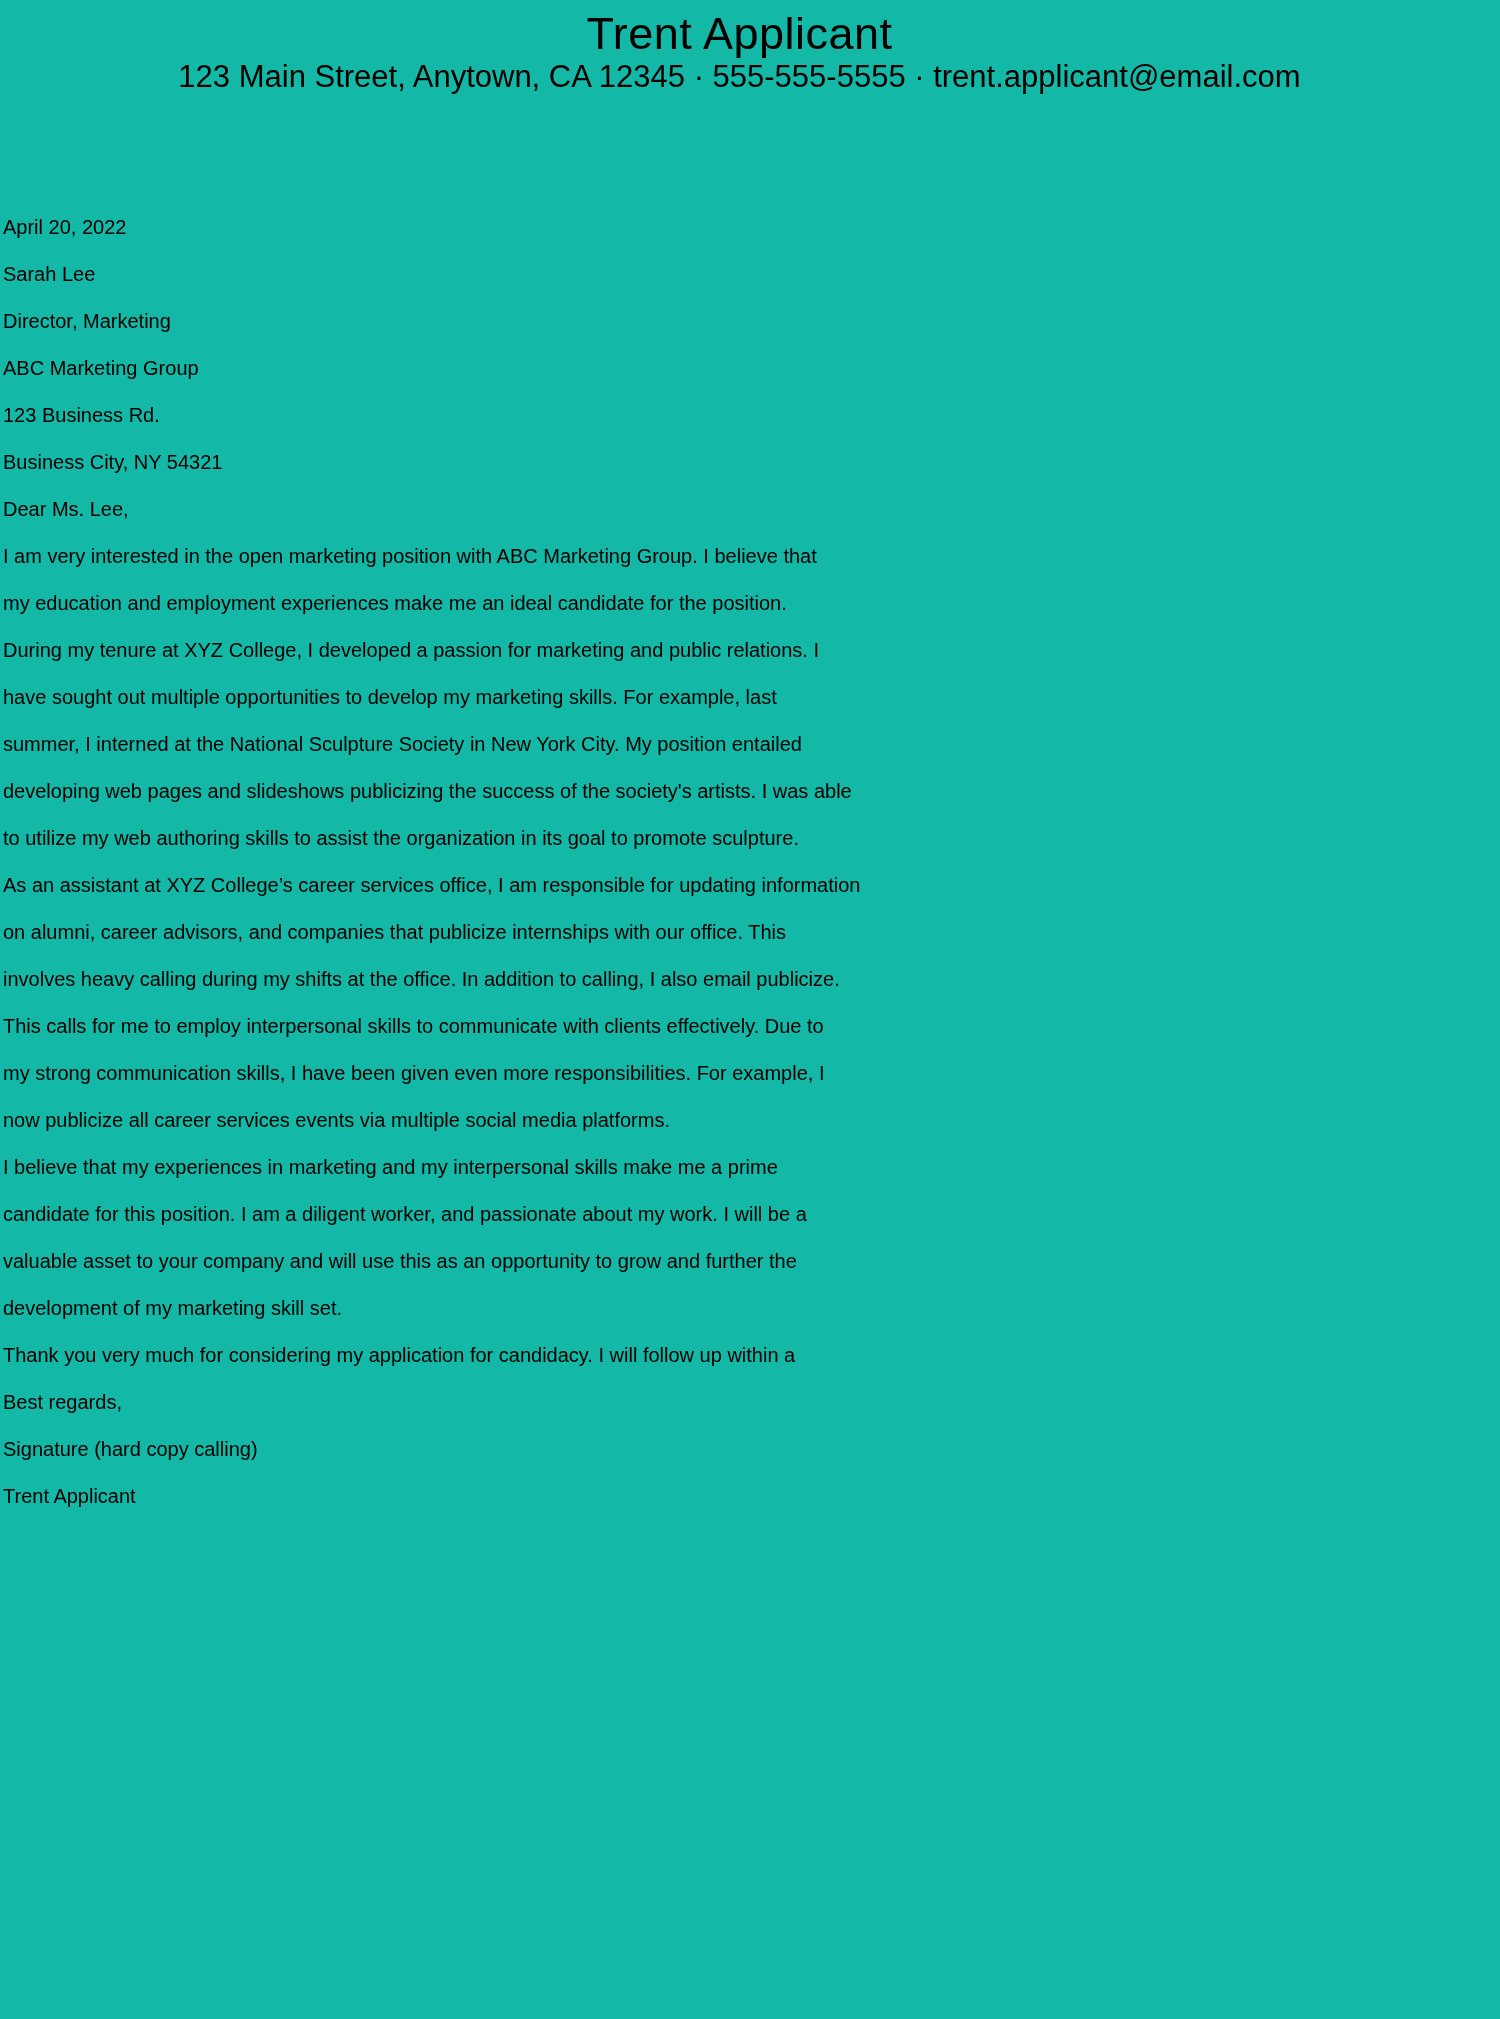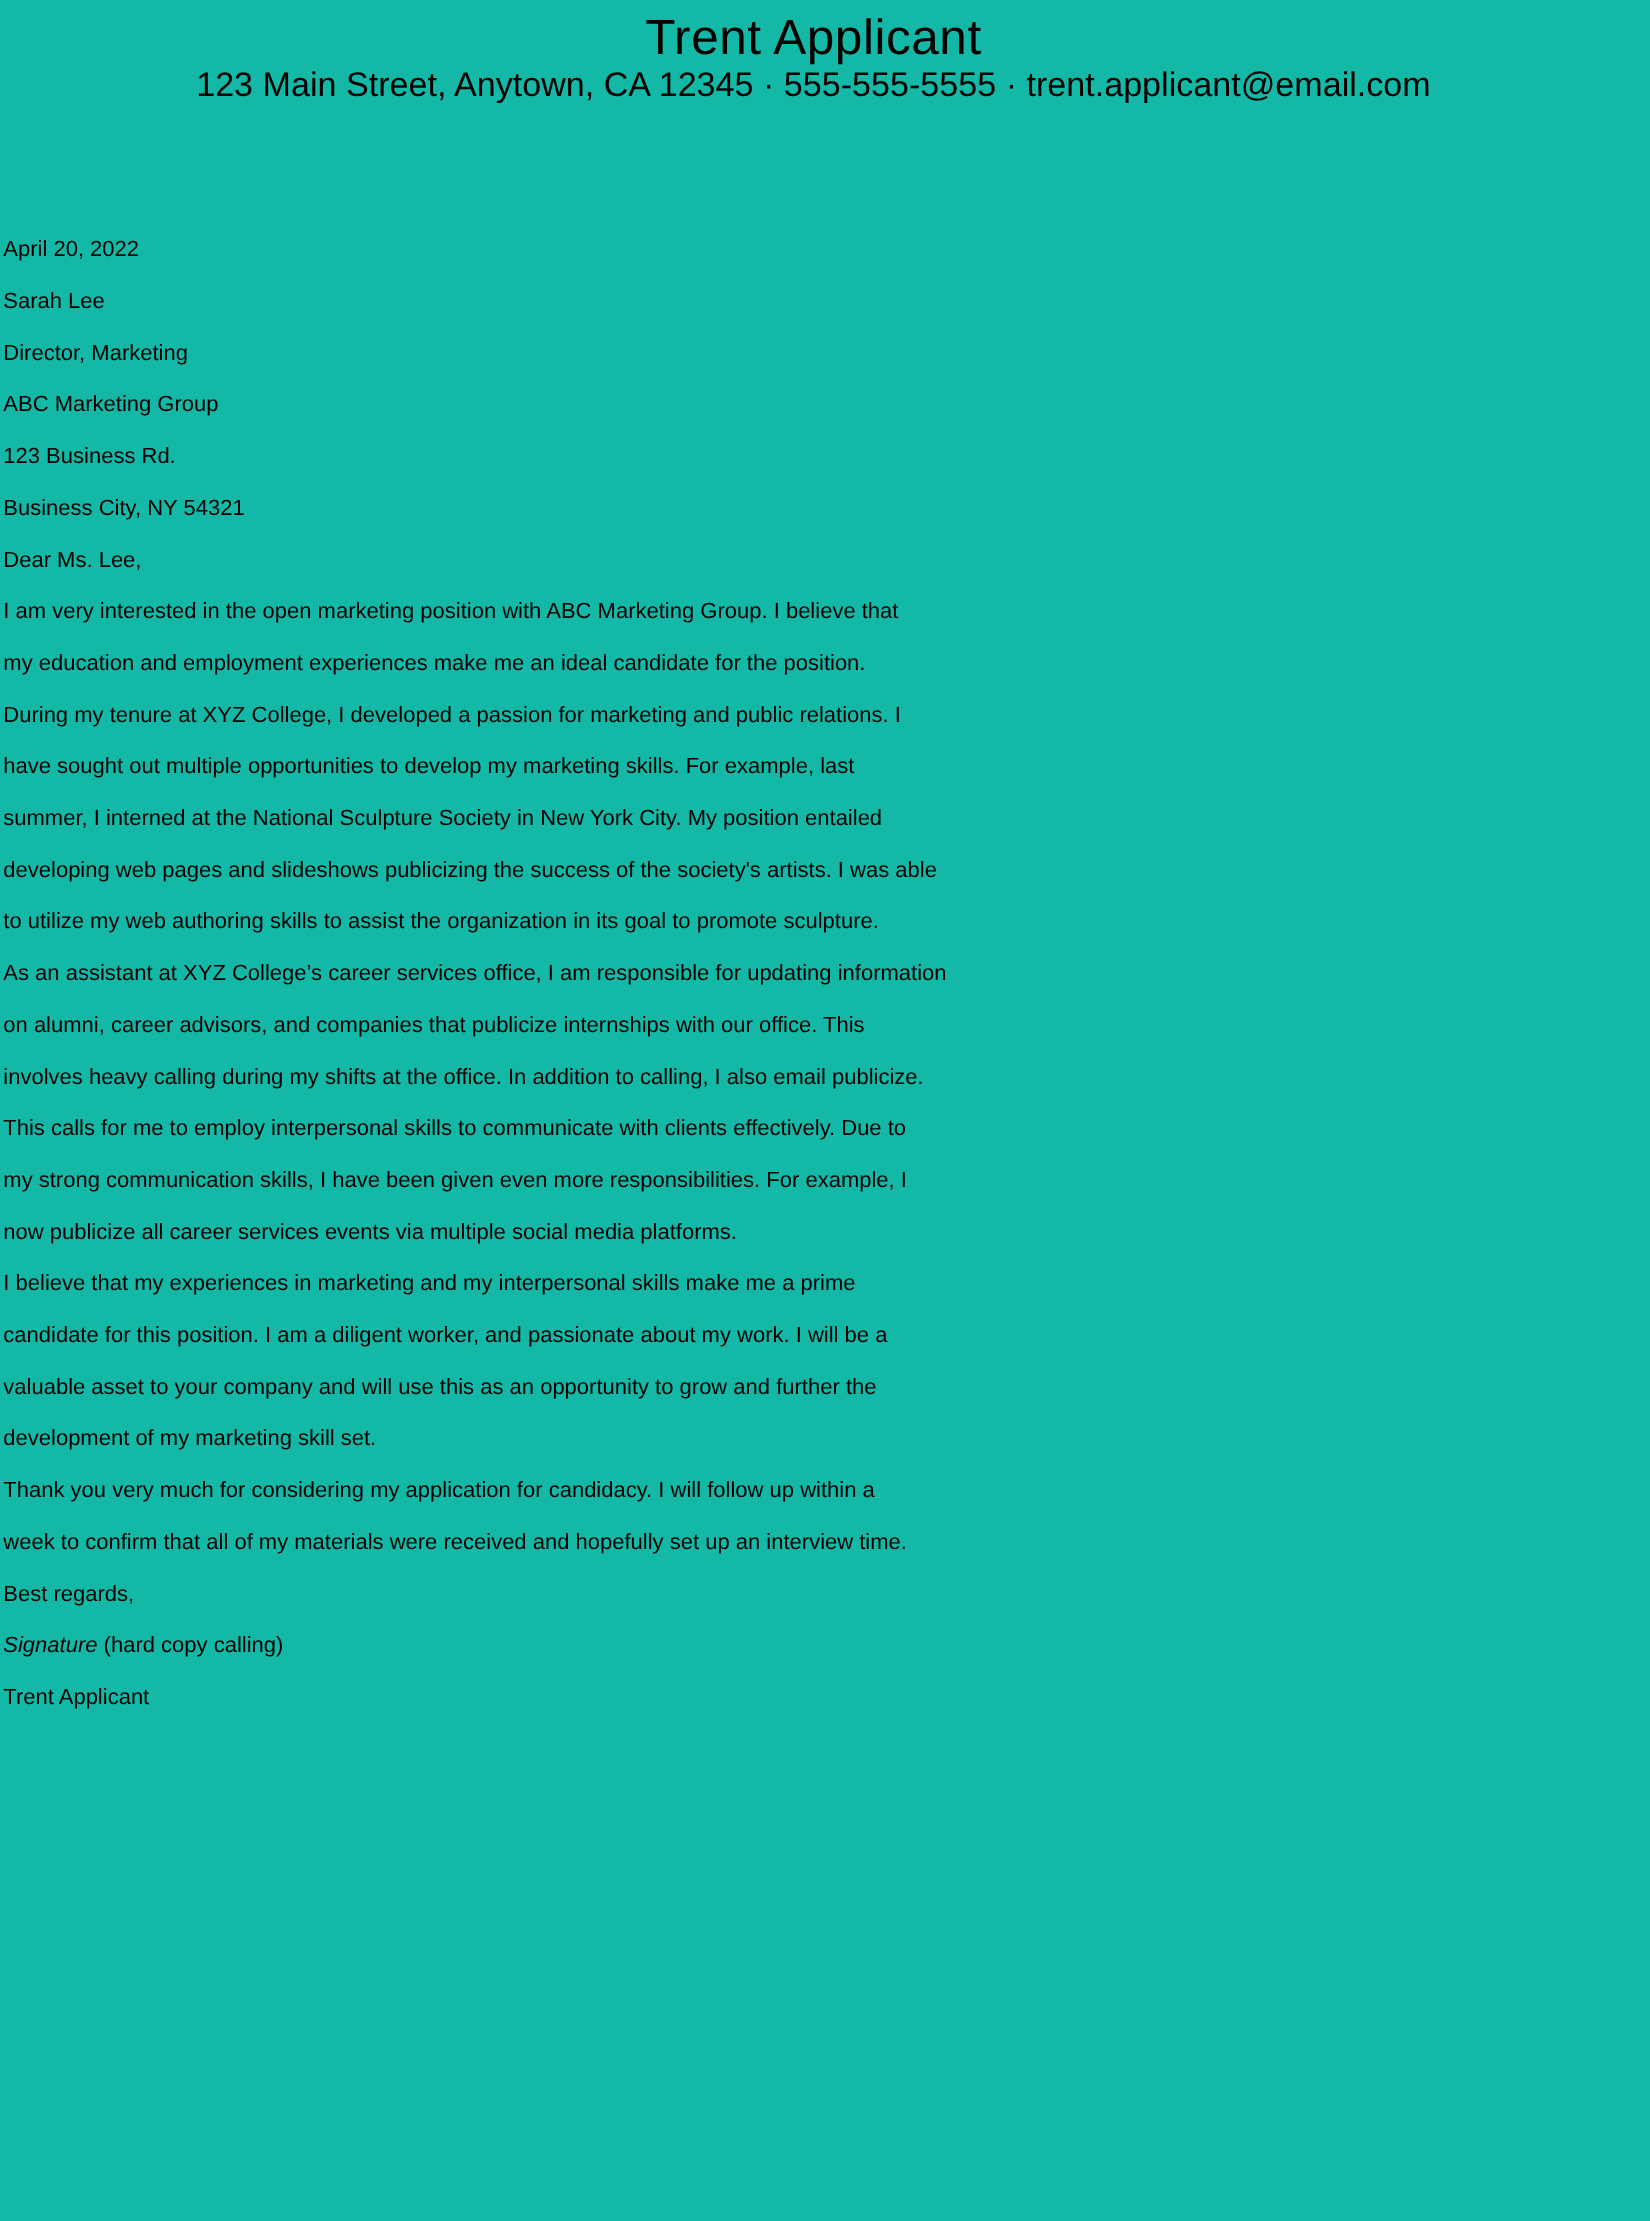--- a/index.html
+++ b/index.html
@@ -41,21 +41,20 @@
   .date-line, .block {
     font-size: 20px;
     line-height: 47px;
   }
   .block {
   }
   .line {
     white-space: pre;
   }
   .italic {
-    font-style: italic;
   }
 </style>
 </head>
 <body>
 
 <div class="page">
 
   <header class="letterhead">
     <div class="applicant-name">Trent Applicant</div>
     <div class="contact-line">123 Main Street, Anytown, CA 12345 · 555-555-5555 · trent.applicant@email.com</div>
@@ -97,21 +96,20 @@
 
   <div class="block">
     <div class="line">I believe that my experiences in marketing and my interpersonal skills make me a prime</div>
     <div class="line">candidate for this position. I am a diligent worker, and passionate about my work. I will be a</div>
     <div class="line">valuable asset to your company and will use this as an opportunity to grow and further the</div>
     <div class="line">development of my marketing skill set.</div>
   </div>
 
   <div class="block">
     <div class="line">Thank you very much for considering my application for candidacy. I will follow up within a</div>
-    <div class="line">week to confirm that all of my materials were received and hopefully set up an interview time.</div>
   </div>
 
   <div class="block line">Best regards,</div>
 
   <div class="block line"><span class="italic">Signature</span><span> (hard copy calling)</span></div>
 
   <div class="block line">Trent Applicant</div>
 
 </div>
 

